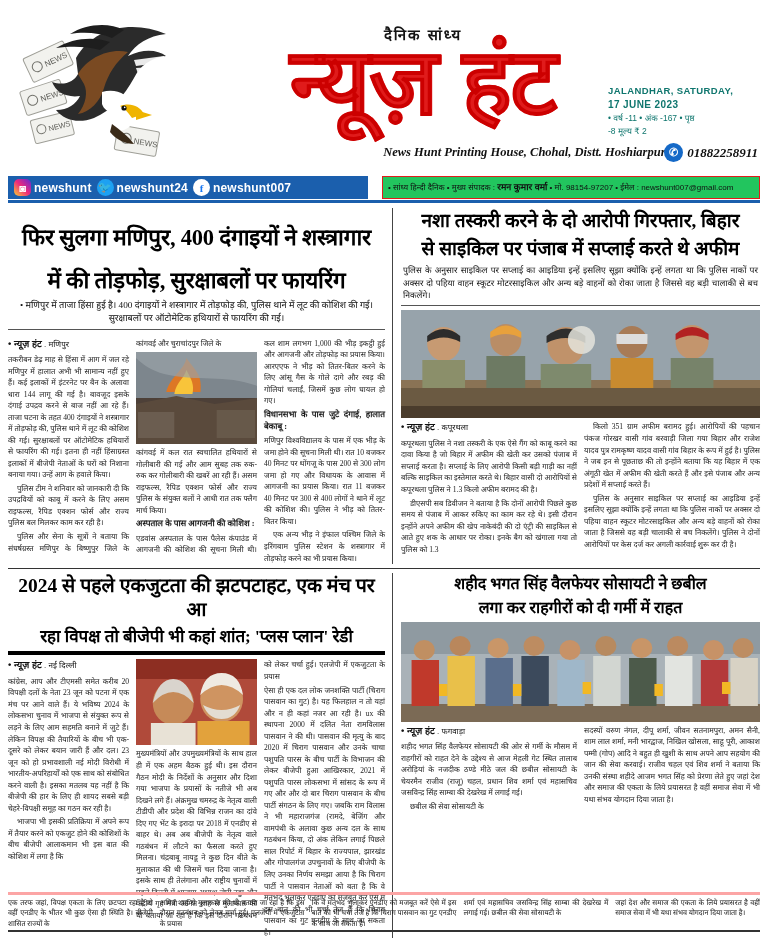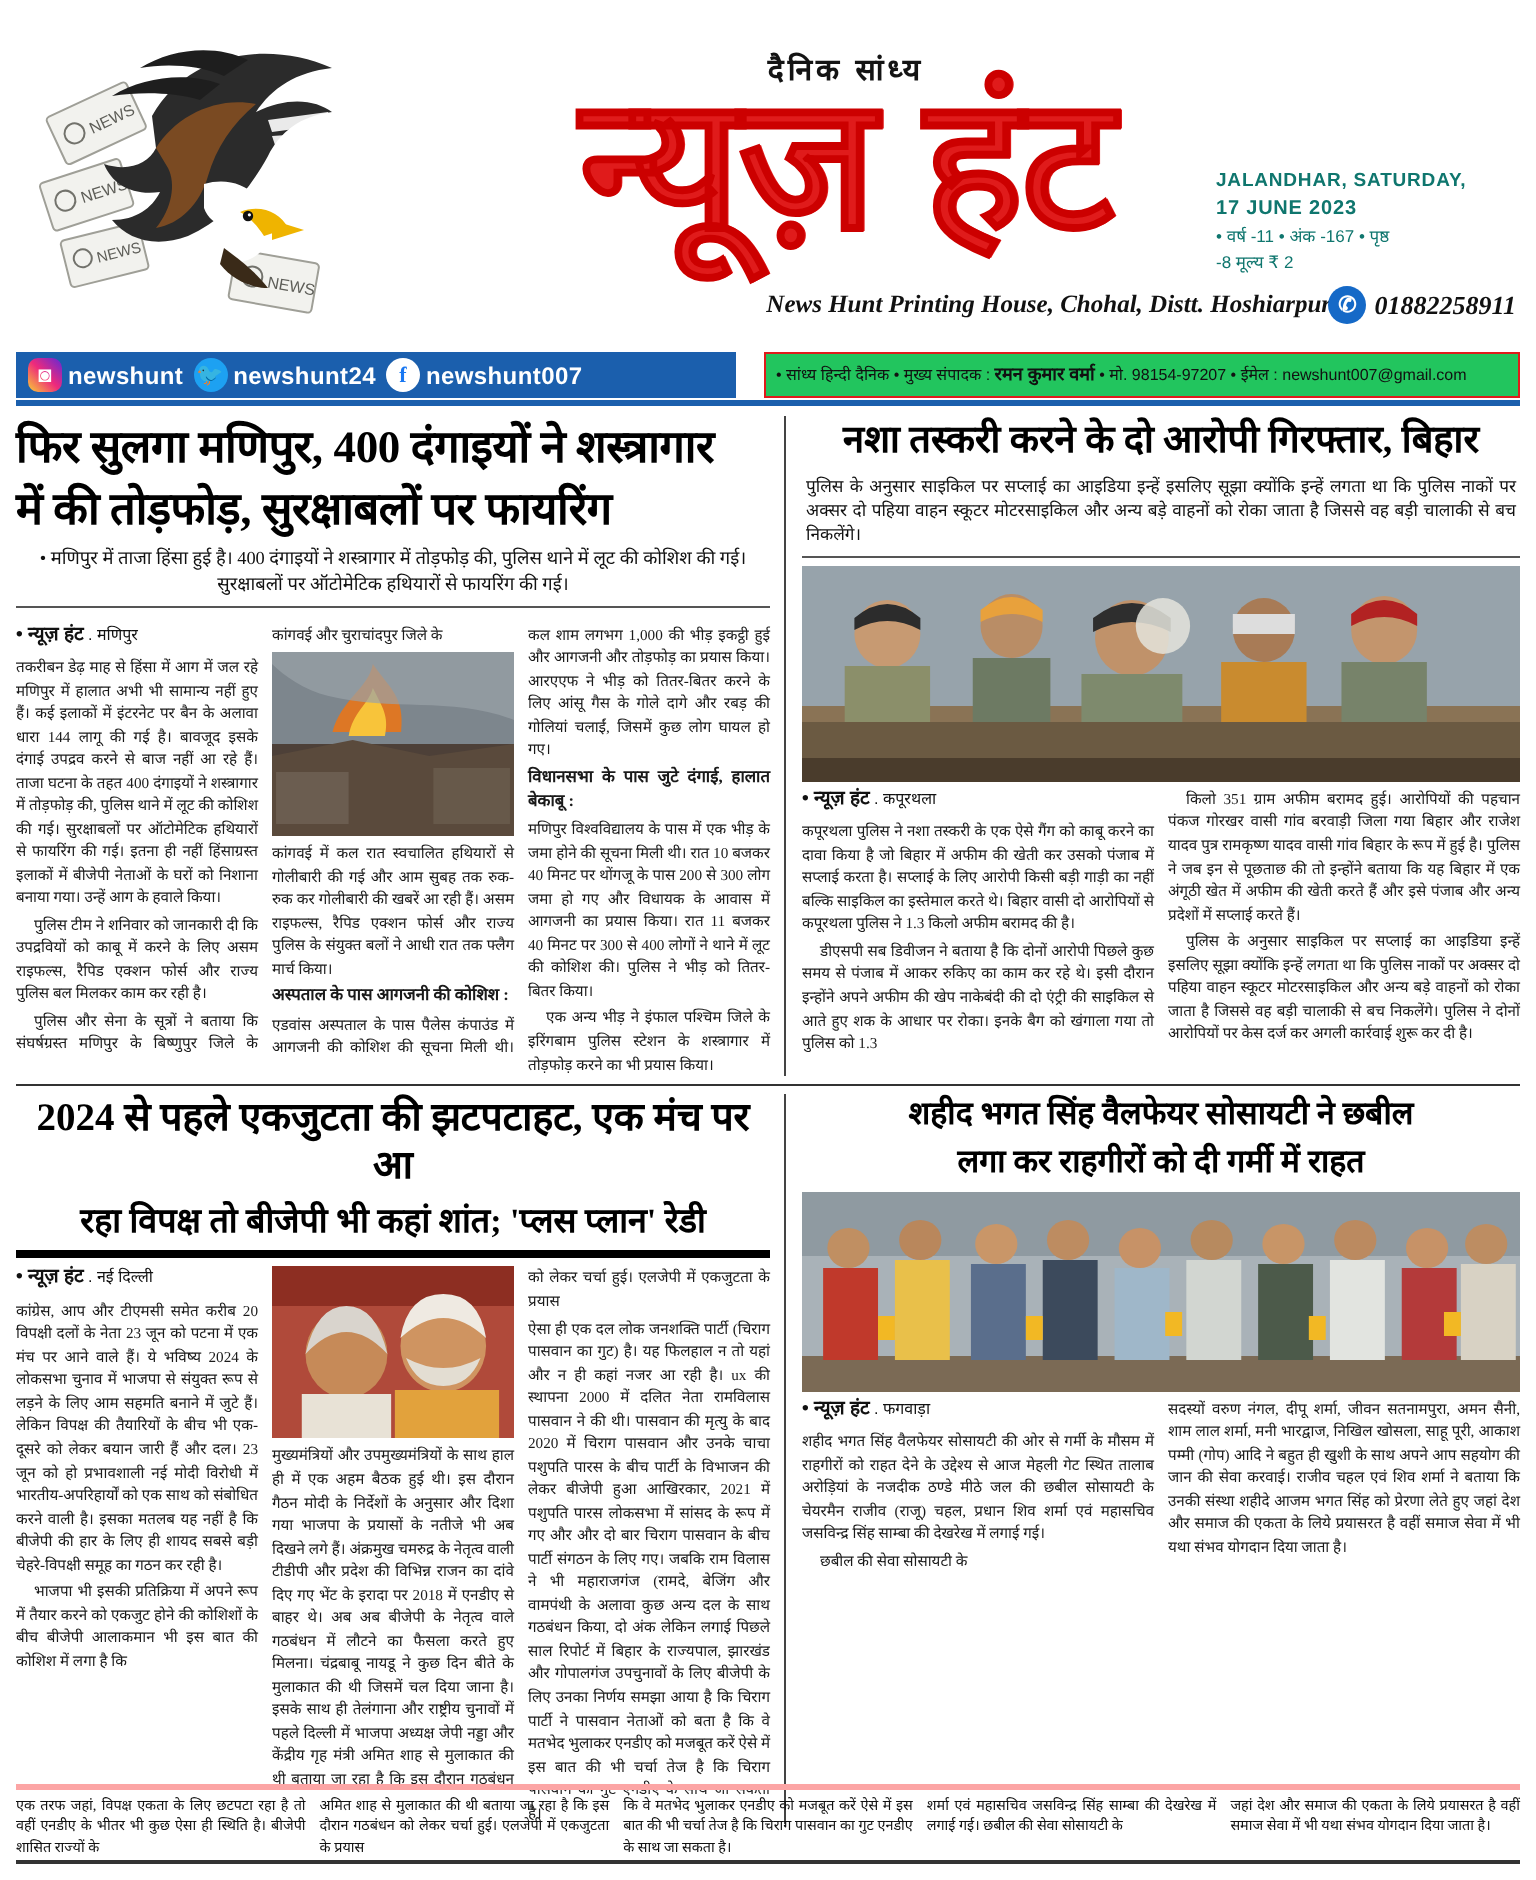--- a/index.html
+++ b/index.html
@@ -91,22 +91,22 @@
     font-family:"Liberation Serif","DejaVu Serif",serif;
     font-weight:bold;color:#000;
   }
 
   
   .top-block{display:flex;}
   .colset-left{flex:0 0 385px;padding-right:7px;box-sizing:border-box;border-right:1px solid #444;}
   .colset-right{flex:1 1 auto;padding-left:8px;box-sizing:border-box;}
 
   .head-main{
-    font-size:22.5px;line-height:1.22;text-align:left;font-weight:bold;
-    letter-spacing:-0.2px;margin:2px 0 4px 0;
+    font-size:22.5px;line-height:1.22;text-align:center;font-weight:bold;
+    letter-spacing:-0.2px;margin:16px 0 4px 0;
   }
   .head-main2{
     font-size:19px;line-height:1.24;text-align:center;font-weight:bold;margin:1px 0 4px 0;
   }
   .kicker{
     font-size:9.2px;line-height:1.4;text-align:center;padding:0 2px 4px 2px;
     border-bottom:1px solid #555;margin-bottom:8px;
   }
   .kicker2{
     font-size:8.6px;line-height:1.45;text-align:justify;padding:0 2px 4px 2px;
@@ -284,20 +284,21 @@
           <p class="bt ni"><span class="subhead">अस्पताल के पास आगजनी की कोशिश :</span></p>
           <p class="bt ni">एडवांस अस्पताल के पास पैलेस कंपाउंड में आगजनी की कोशिश की सूचना मिली थी। कल शाम लगभग 1,000 की भीड़ इकट्ठी हुई और आगजनी और तोड़फोड़ का प्रयास किया। आरएएफ ने भीड़ को तितर-बितर करने के लिए आंसू गैस के गोले दागे और रबड़ की गोलियां चलाईं, जिसमें कुछ लोग घायल हो गए।</p>
           <p class="bt ni"><span class="subhead">विधानसभा के पास जुटे दंगाई, हालात बेकाबू :</span></p>
           <p class="bt ni">मणिपुर विश्वविद्यालय के पास में एक भीड़ के जमा होने की सूचना मिली थी। रात 10 बजकर 40 मिनट पर थोंगजू के पास 200 से 300 लोग जमा हो गए और विधायक के आवास में आगजनी का प्रयास किया। रात 11 बजकर 40 मिनट पर 300 से 400 लोगों ने थाने में लूट की कोशिश की। पुलिस ने भीड़ को तितर-बितर किया।</p>
           <p class="bt">एक अन्य भीड़ ने इंफाल पश्चिम जिले के इरिंगबाम पुलिस स्टेशन के शस्त्रागार में तोड़फोड़ करने का भी प्रयास किया।</p>
         </div>
       </div>
 
       <div class="colset-right">
         <div class="head-main2 hl">नशा तस्करी करने के दो आरोपी गिरफ्तार, बिहार</div>
+        <div class="head-main2 hl">से साइकिल पर पंजाब में सप्लाई करते थे अफीम</div>
         <div class="kicker2">पुलिस के अनुसार साइकिल पर सप्लाई का आइडिया इन्हें इसलिए सूझा क्योंकि इन्हें लगता था कि पुलिस नाकों पर अक्सर दो पहिया वाहन स्कूटर मोटरसाइकिल और अन्य बड़े वाहनों को रोका जाता है जिससे वह बड़ी चालाकी से बच निकलेंगे।</div>
 
         <div class="photo ph-police" style="height:108px;">
           <svg width="100%" height="108" viewBox="0 0 370 108" preserveAspectRatio="none">
             <rect width="370" height="108" fill="#97a3ab"></rect>
             <rect y="74" width="370" height="34" fill="#6b5a42"></rect>
             <rect x="0" y="70" width="370" height="8" fill="#8a7355"></rect>
 
             <g>
               <circle cx="44" cy="34" r="17" fill="#c79a72"></circle>

